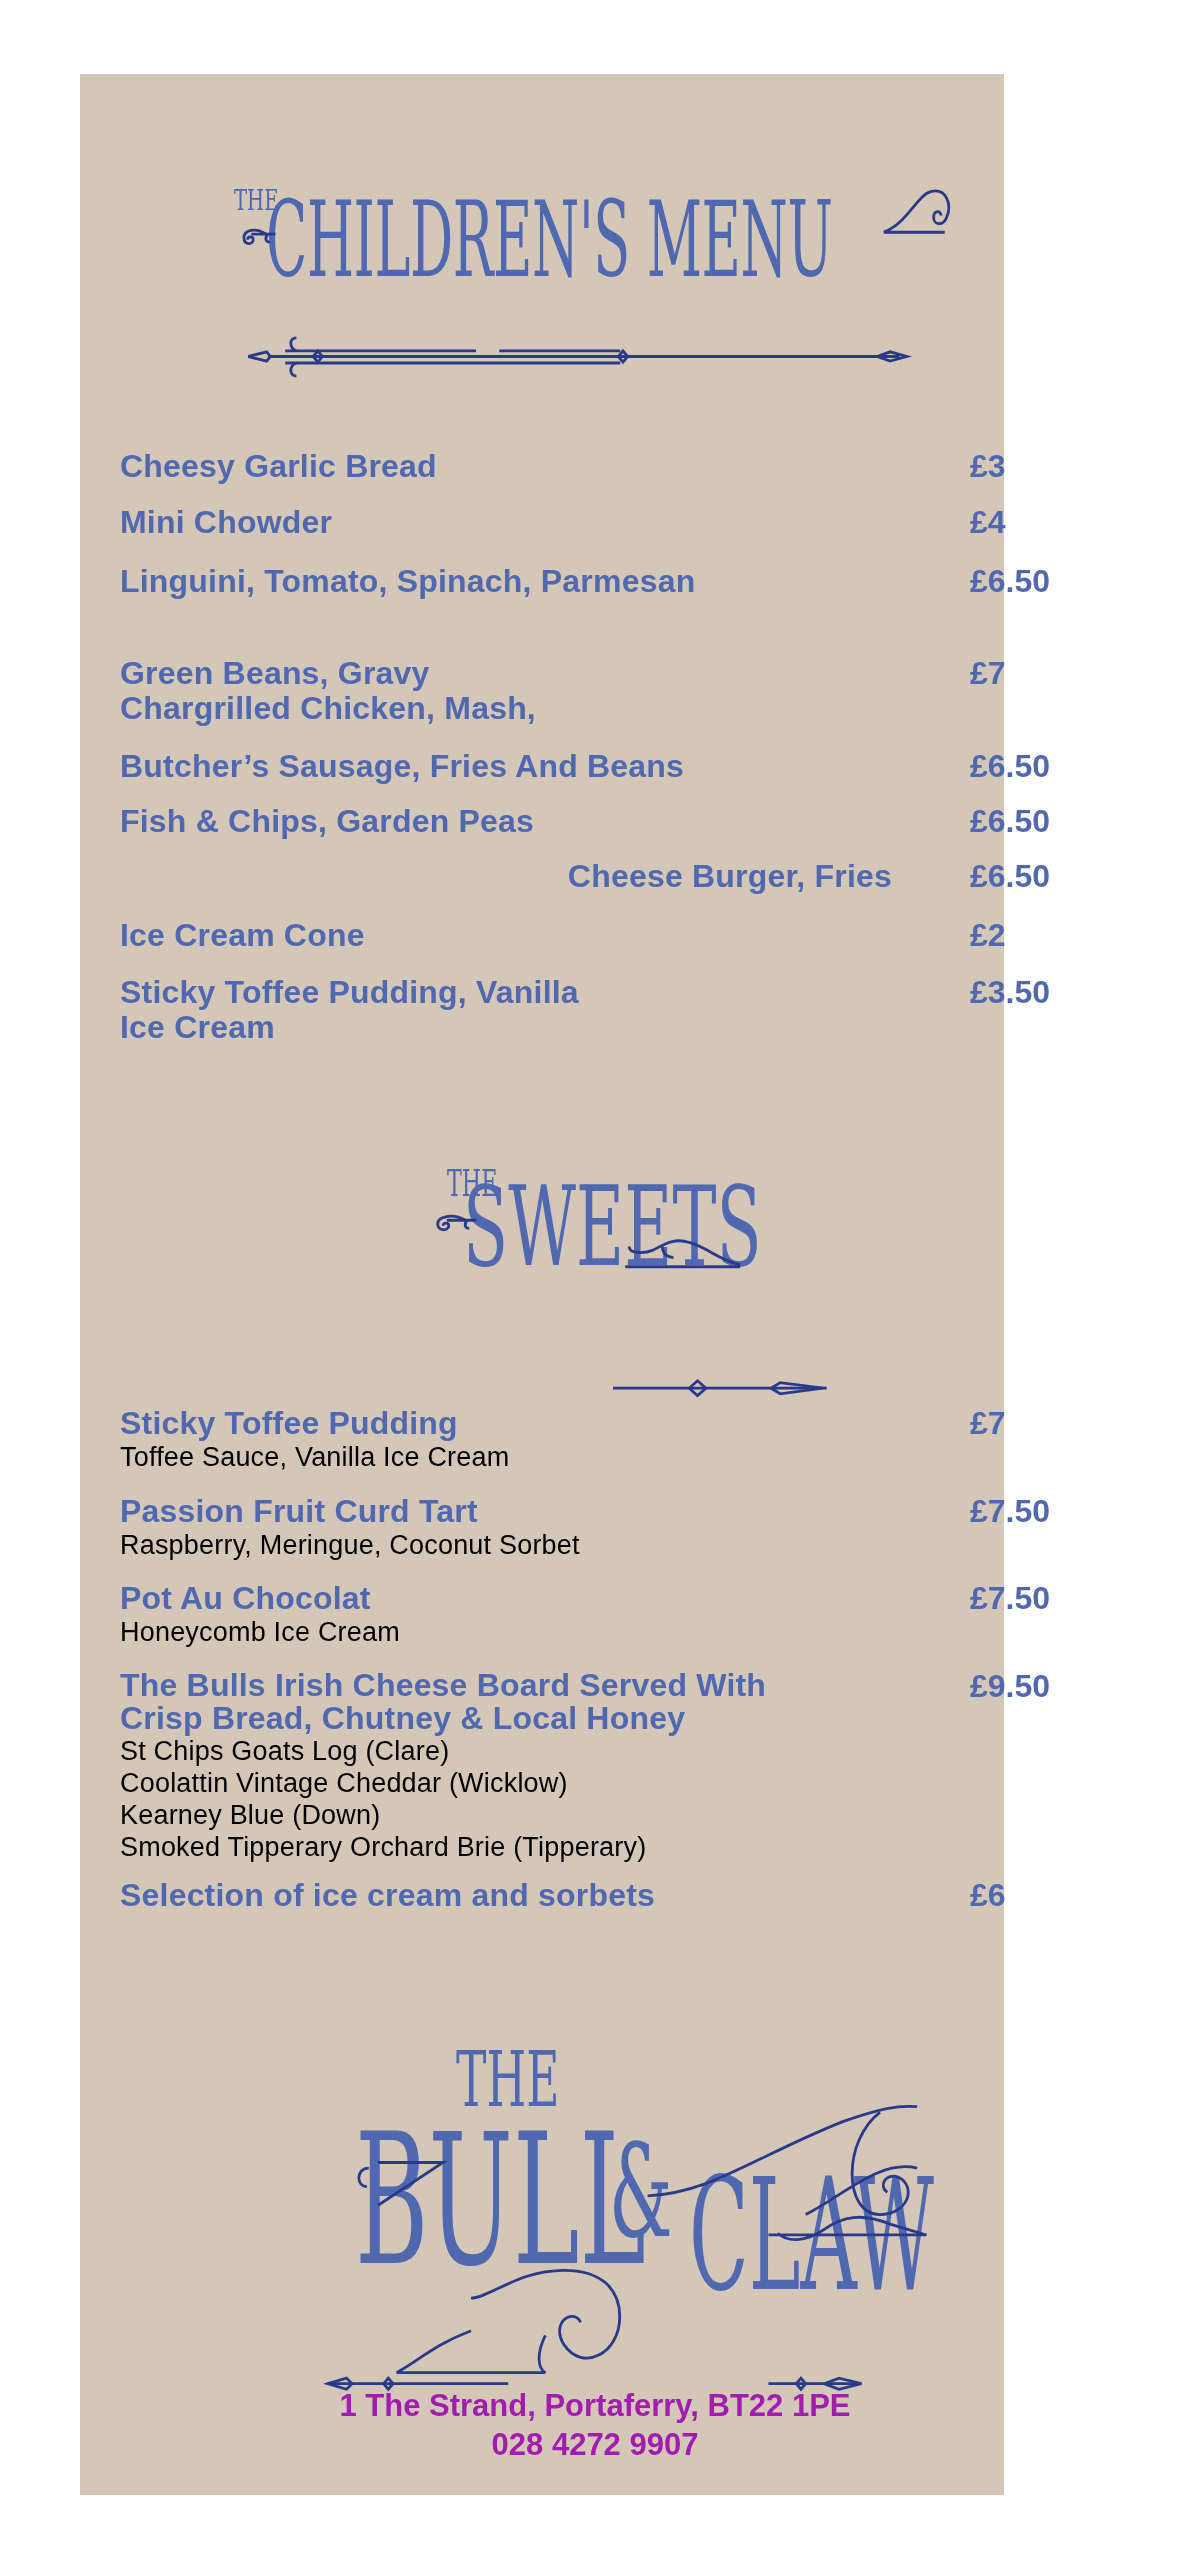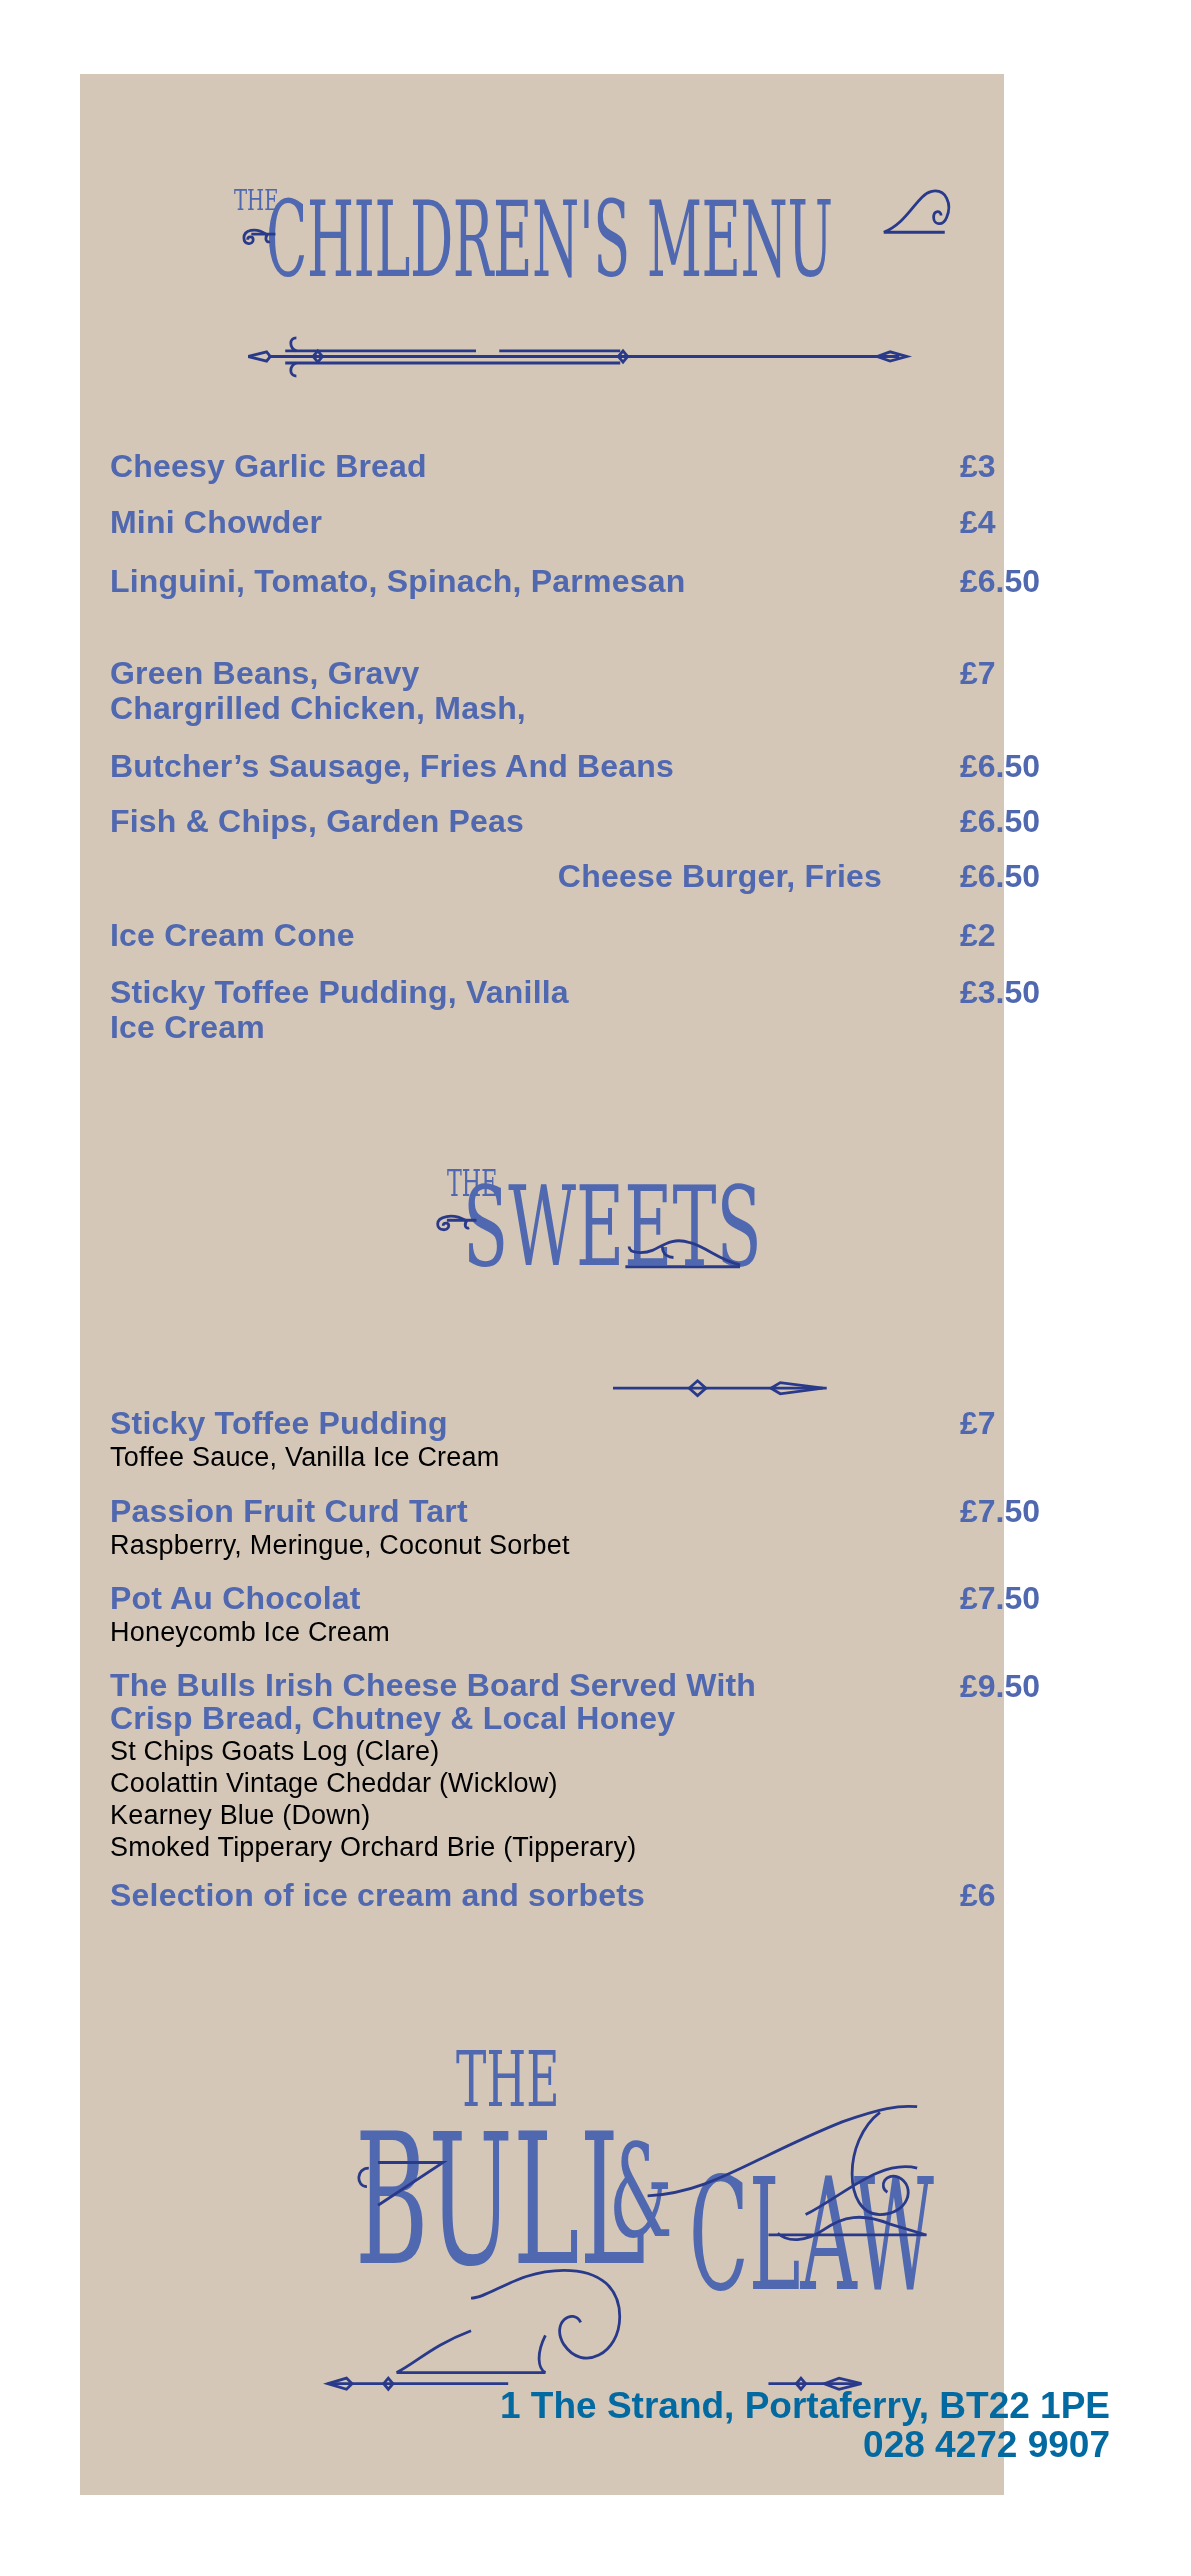--- a/index.html
+++ b/index.html
@@ -13,39 +13,39 @@
       color: #5068b0;
       position: absolute;
       white-space: nowrap;
     }
     .ornament { position: absolute; }
     .ornament path, .ornament line, .ornament polygon, .ornament polyline {
       stroke: #2a3a8a; fill: none; stroke-width: 3;
     }
 
     .item {
-      position: absolute; left: 30px; width: 986px;
+      position: absolute; left: 40px; width: 986px;
       font-family: "Liberation Sans", sans-serif;
     }
     .item .name {
       font-weight: bold; color: #5068b0; font-size: 32px; line-height: 35px;
       width: 772px; letter-spacing: 0.2px;
     }
     .item .price {
       position: absolute; left: 850px; top: 0;
       font-weight: bold; color: #5068b0; font-size: 32px; line-height: 35px;
     }
     .item .desc {
       color: #000000; font-size: 27px; line-height: 32px; font-weight: normal;
       letter-spacing: 0.2px;
     }
     .contact {
-      position: absolute; left: 0; width: 1030px; text-align: right;
+      position: absolute; left: 0; width: 1030px; text-align: center;
       font-family: "Liberation Sans", sans-serif; font-weight: bold;
-      color: #0369a1; font-size: 37px; line-height: 39px;
+      color: #a21caf; font-size: 31px; line-height: 39px;
     }
   </style>
 </head>
 <body>
 
 <div class="panel">
 
   <div>
     <div class="serif-title" style="left:154px; top:112px; font-size:28px; line-height:30px; transform:scaleX(0.7); transform-origin:left top;">THE</div>
     <div class="serif-title" style="left:186px; top:110px; font-size:104px; line-height:112px; transform:scaleX(0.52); transform-origin:left top; letter-spacing:-0.9px;">CHILDREN'S MENU</div>

